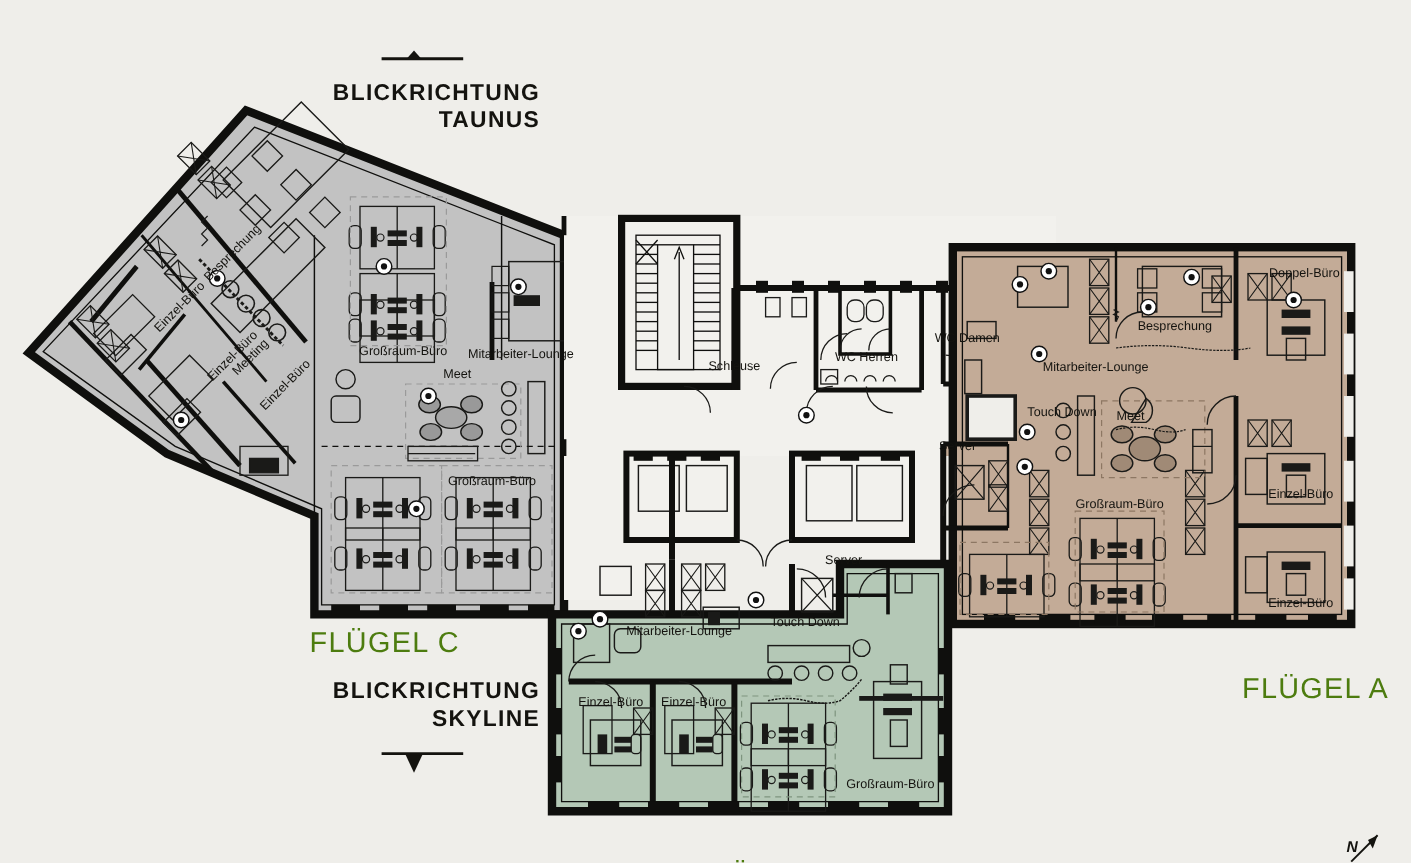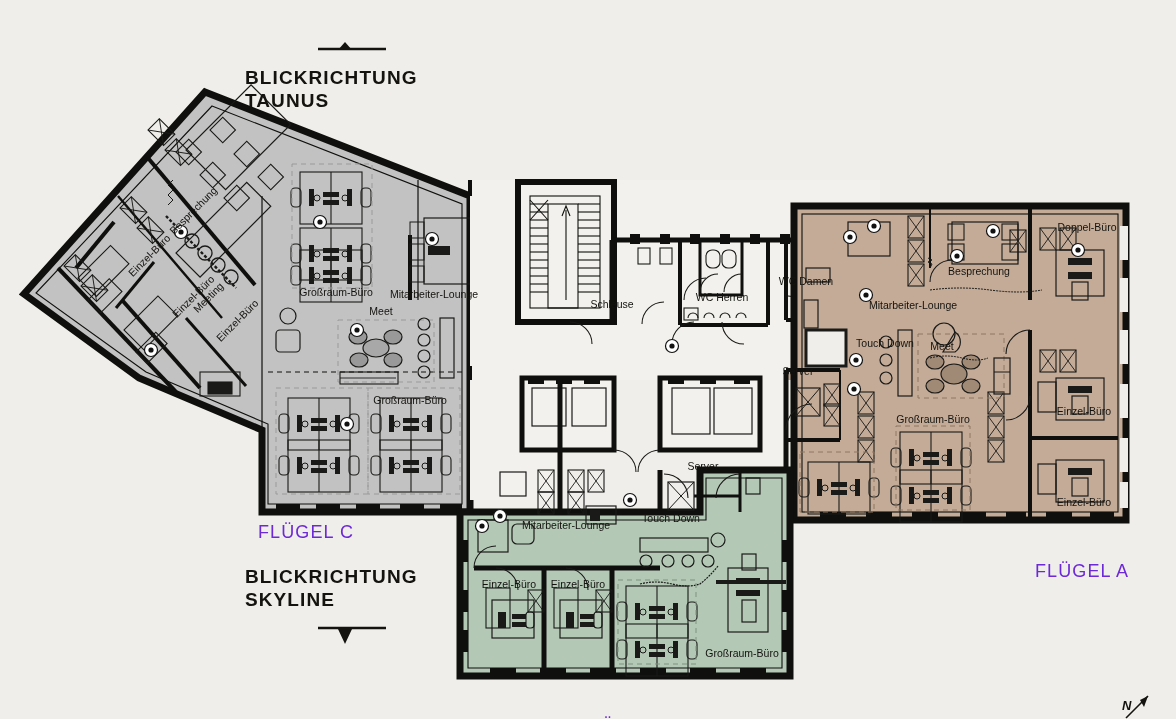--- a/index.html
+++ b/index.html
@@ -12,29 +12,29 @@
     position:relative;
   }
   #plan{position:absolute;left:0;top:0;width:1176px;height:719px;}
 
   .dirlabel{
     position:absolute;
     font-weight:bold;
     font-size:19px;
     letter-spacing:1.1px;
     color:#14130f;
-    text-align:left;
+    text-align:right;
     line-height:1.22;
     white-space:pre-line;
   }
   .winglabel{
     position:absolute;
-    font-size:18px;
+    font-size:24px;
     letter-spacing:1.1px;
-    color:#6d28d9;
+    color:#4d7c0f;
     white-space:nowrap;
   }
   .northmark{
     position:absolute;
     font-size:13px;
     font-weight:bold;
     font-style:italic;
     color:#14130f;
   }
 </style>

